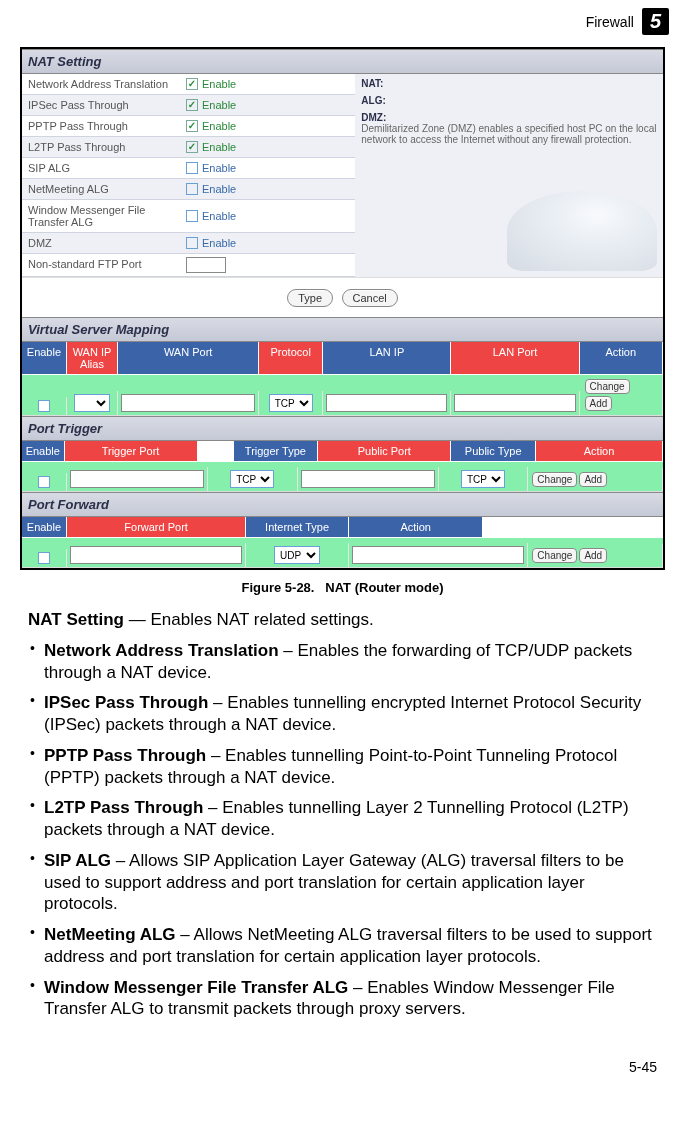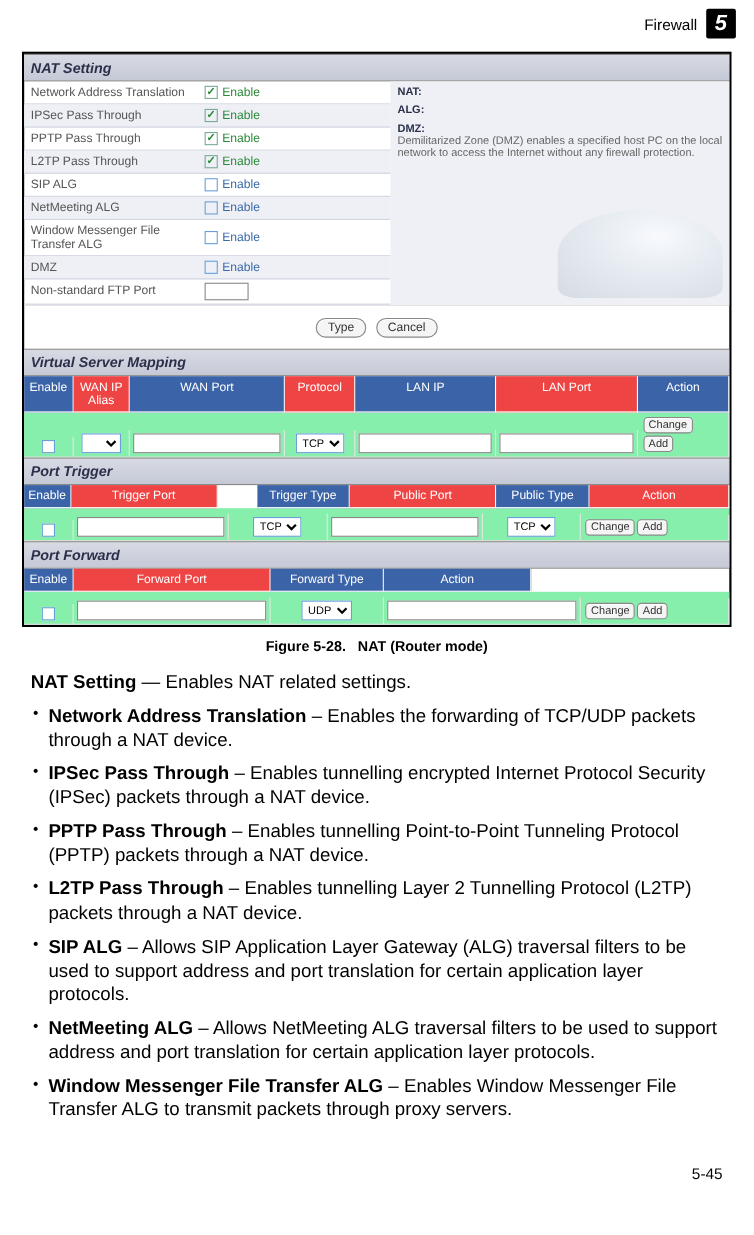--- a/index.html
+++ b/index.html
@@ -193,21 +193,21 @@
     <div class="body-cell" style="width:21%; justify-content:flex-start;">
       <span class="sbtn">Change</span>
       <span class="sbtn">Add</span>
     </div>
   </div>
 
   <div class="section-hdr">Port Forward</div>
   <div class="hdr-row">
     <div class="hdr-cell" style="width:7%;">Enable</div>
     <div class="hdr-cell light" style="width:28%;">Forward Port</div>
-    <div class="hdr-cell" style="width:16%;">Forward Type</div>
+    <div class="hdr-cell" style="width:16%;">Internet Type</div>
     <div class="hdr-cell" style="width:21%;">Action</div>
   </div>
   <div class="body-row">
     <div class="body-cell" style="width:7%;">
         <span class="pcb"></span>
       </div>
     <div class="body-cell" style="width:28%;">
         <input class="inp" style="">
       </div>
     <div class="body-cell" style="width:16%;">

